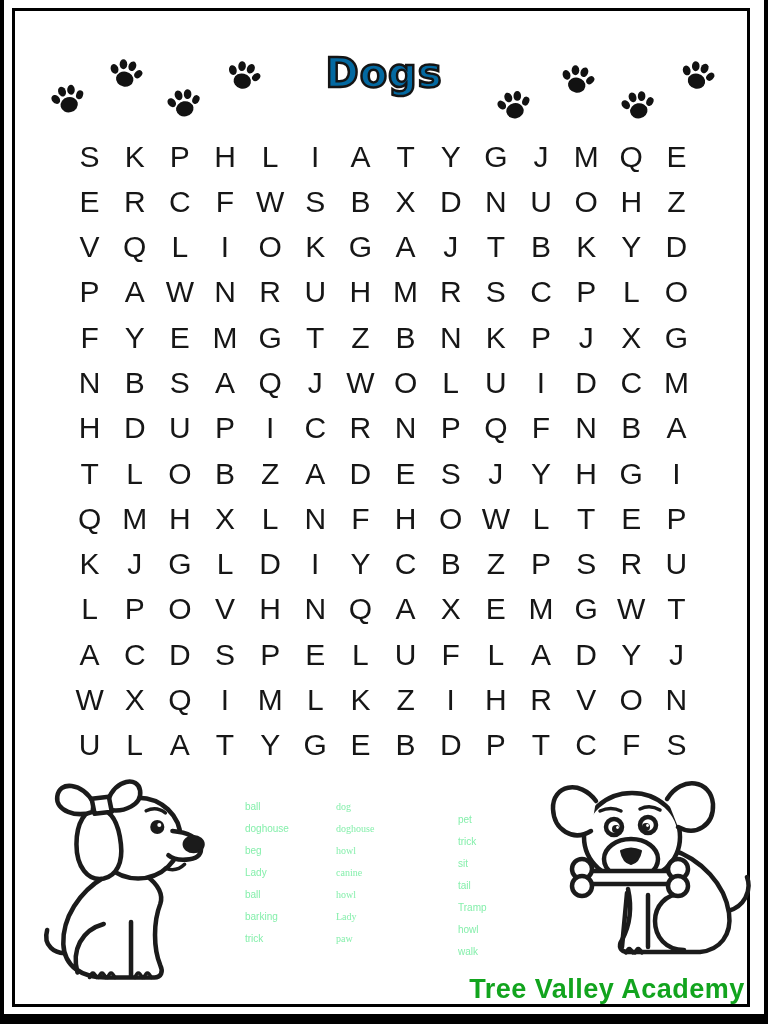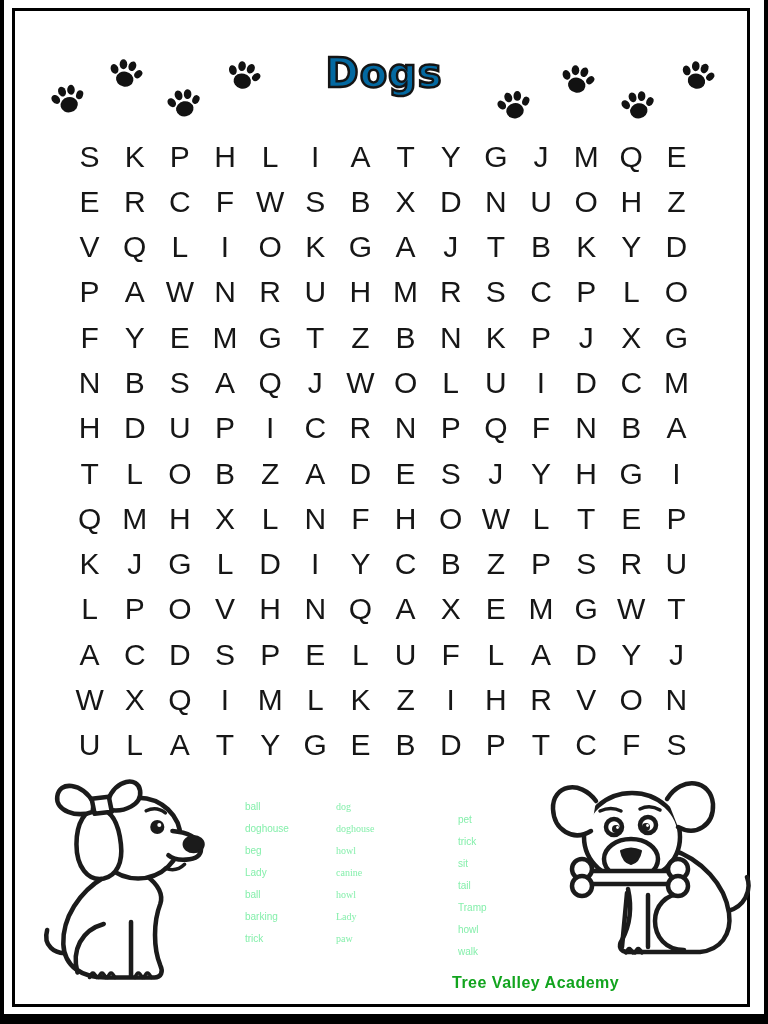--- a/index.html
+++ b/index.html
@@ -44,22 +44,22 @@
   .wc2{left:336px;font-family:Liberation Serif, serif;}
   .wc3{left:458px;margin-top:13px;}
 
   
   .dog-left{position:absolute;left:33px;top:770px;width:192px;height:218px;}
   .dog-right{position:absolute;left:532px;top:766px;width:220px;height:198px;}
   .dog-left svg,.dog-right svg{width:100%;height:100%;display:block;}
 
   
   .brand{
-    position:absolute;left:452px;top:974px;width:310px;
-    font-size:16px;font-weight:bold;color:#12a41e;letter-spacing:0.5px;
+    position:absolute;left:452px;top:974px;width:310px;text-align:center;
+    font-size:27px;font-weight:bold;color:#12a41e;letter-spacing:0.5px;
   }
 </style>
 </head>
 <body>
 
 <div class="paper"></div>
 <div class="frame"></div>
 
 <div class="title">Dogs</div>
 <span class="paw p1">

